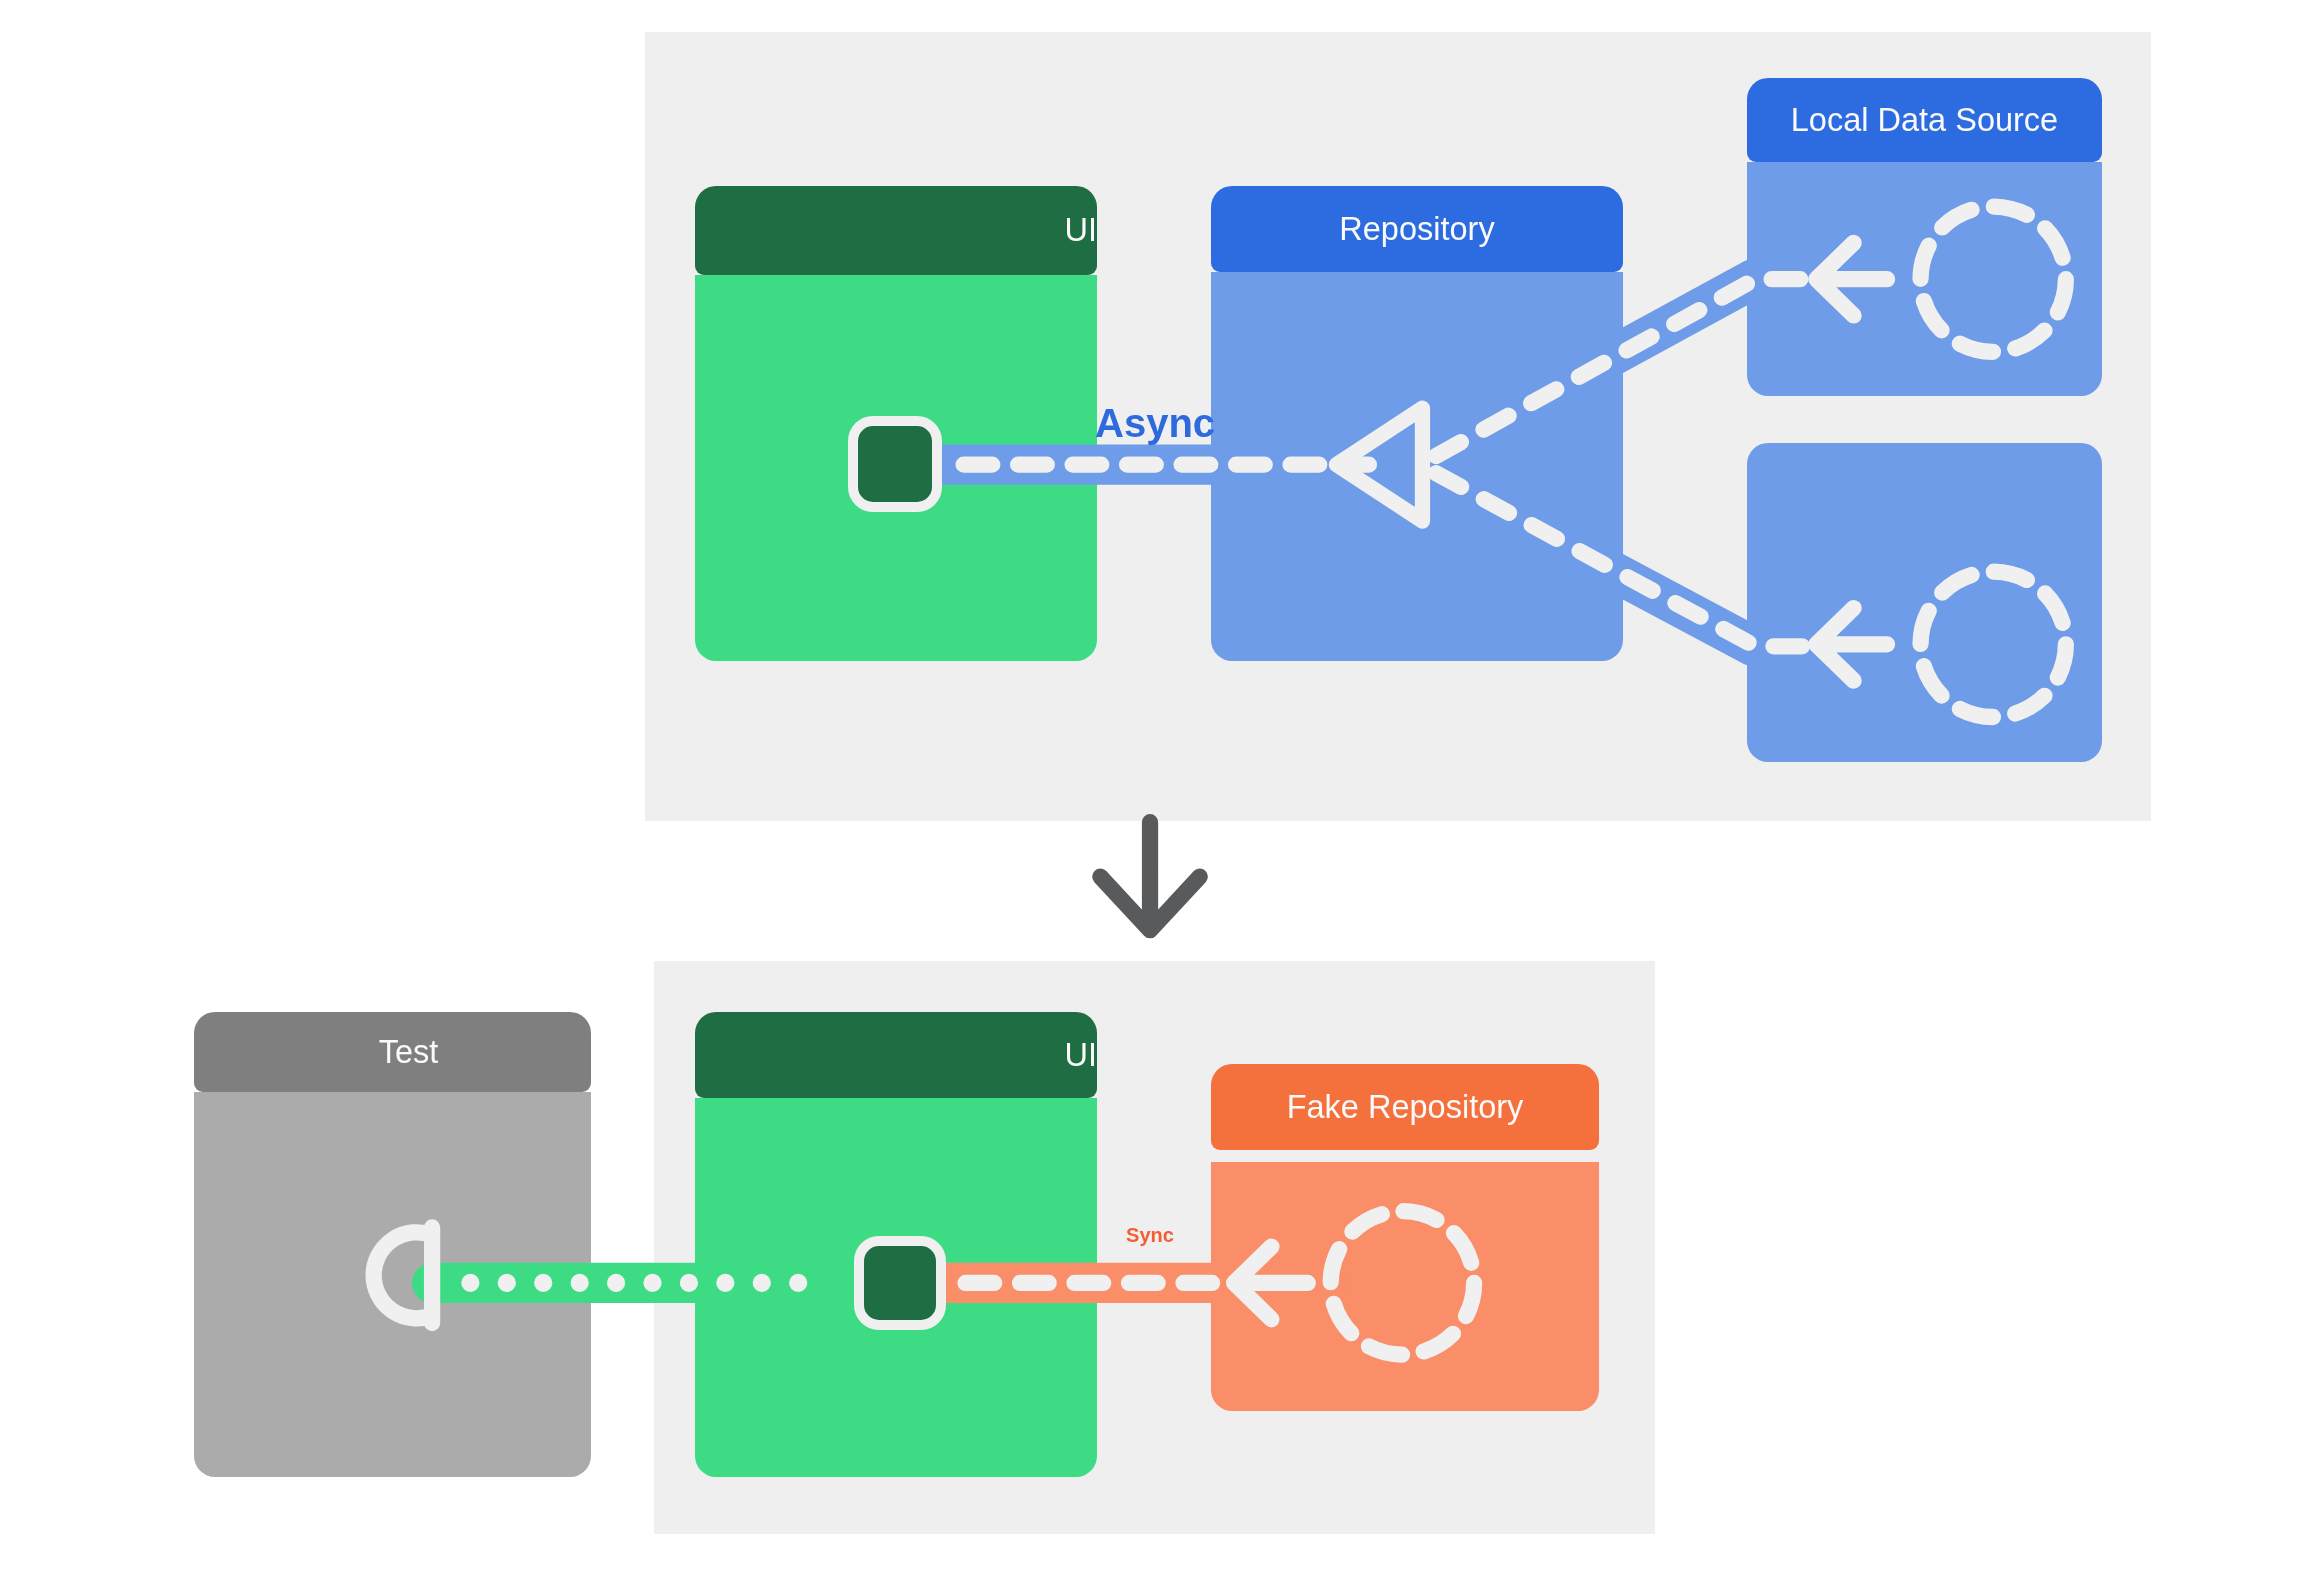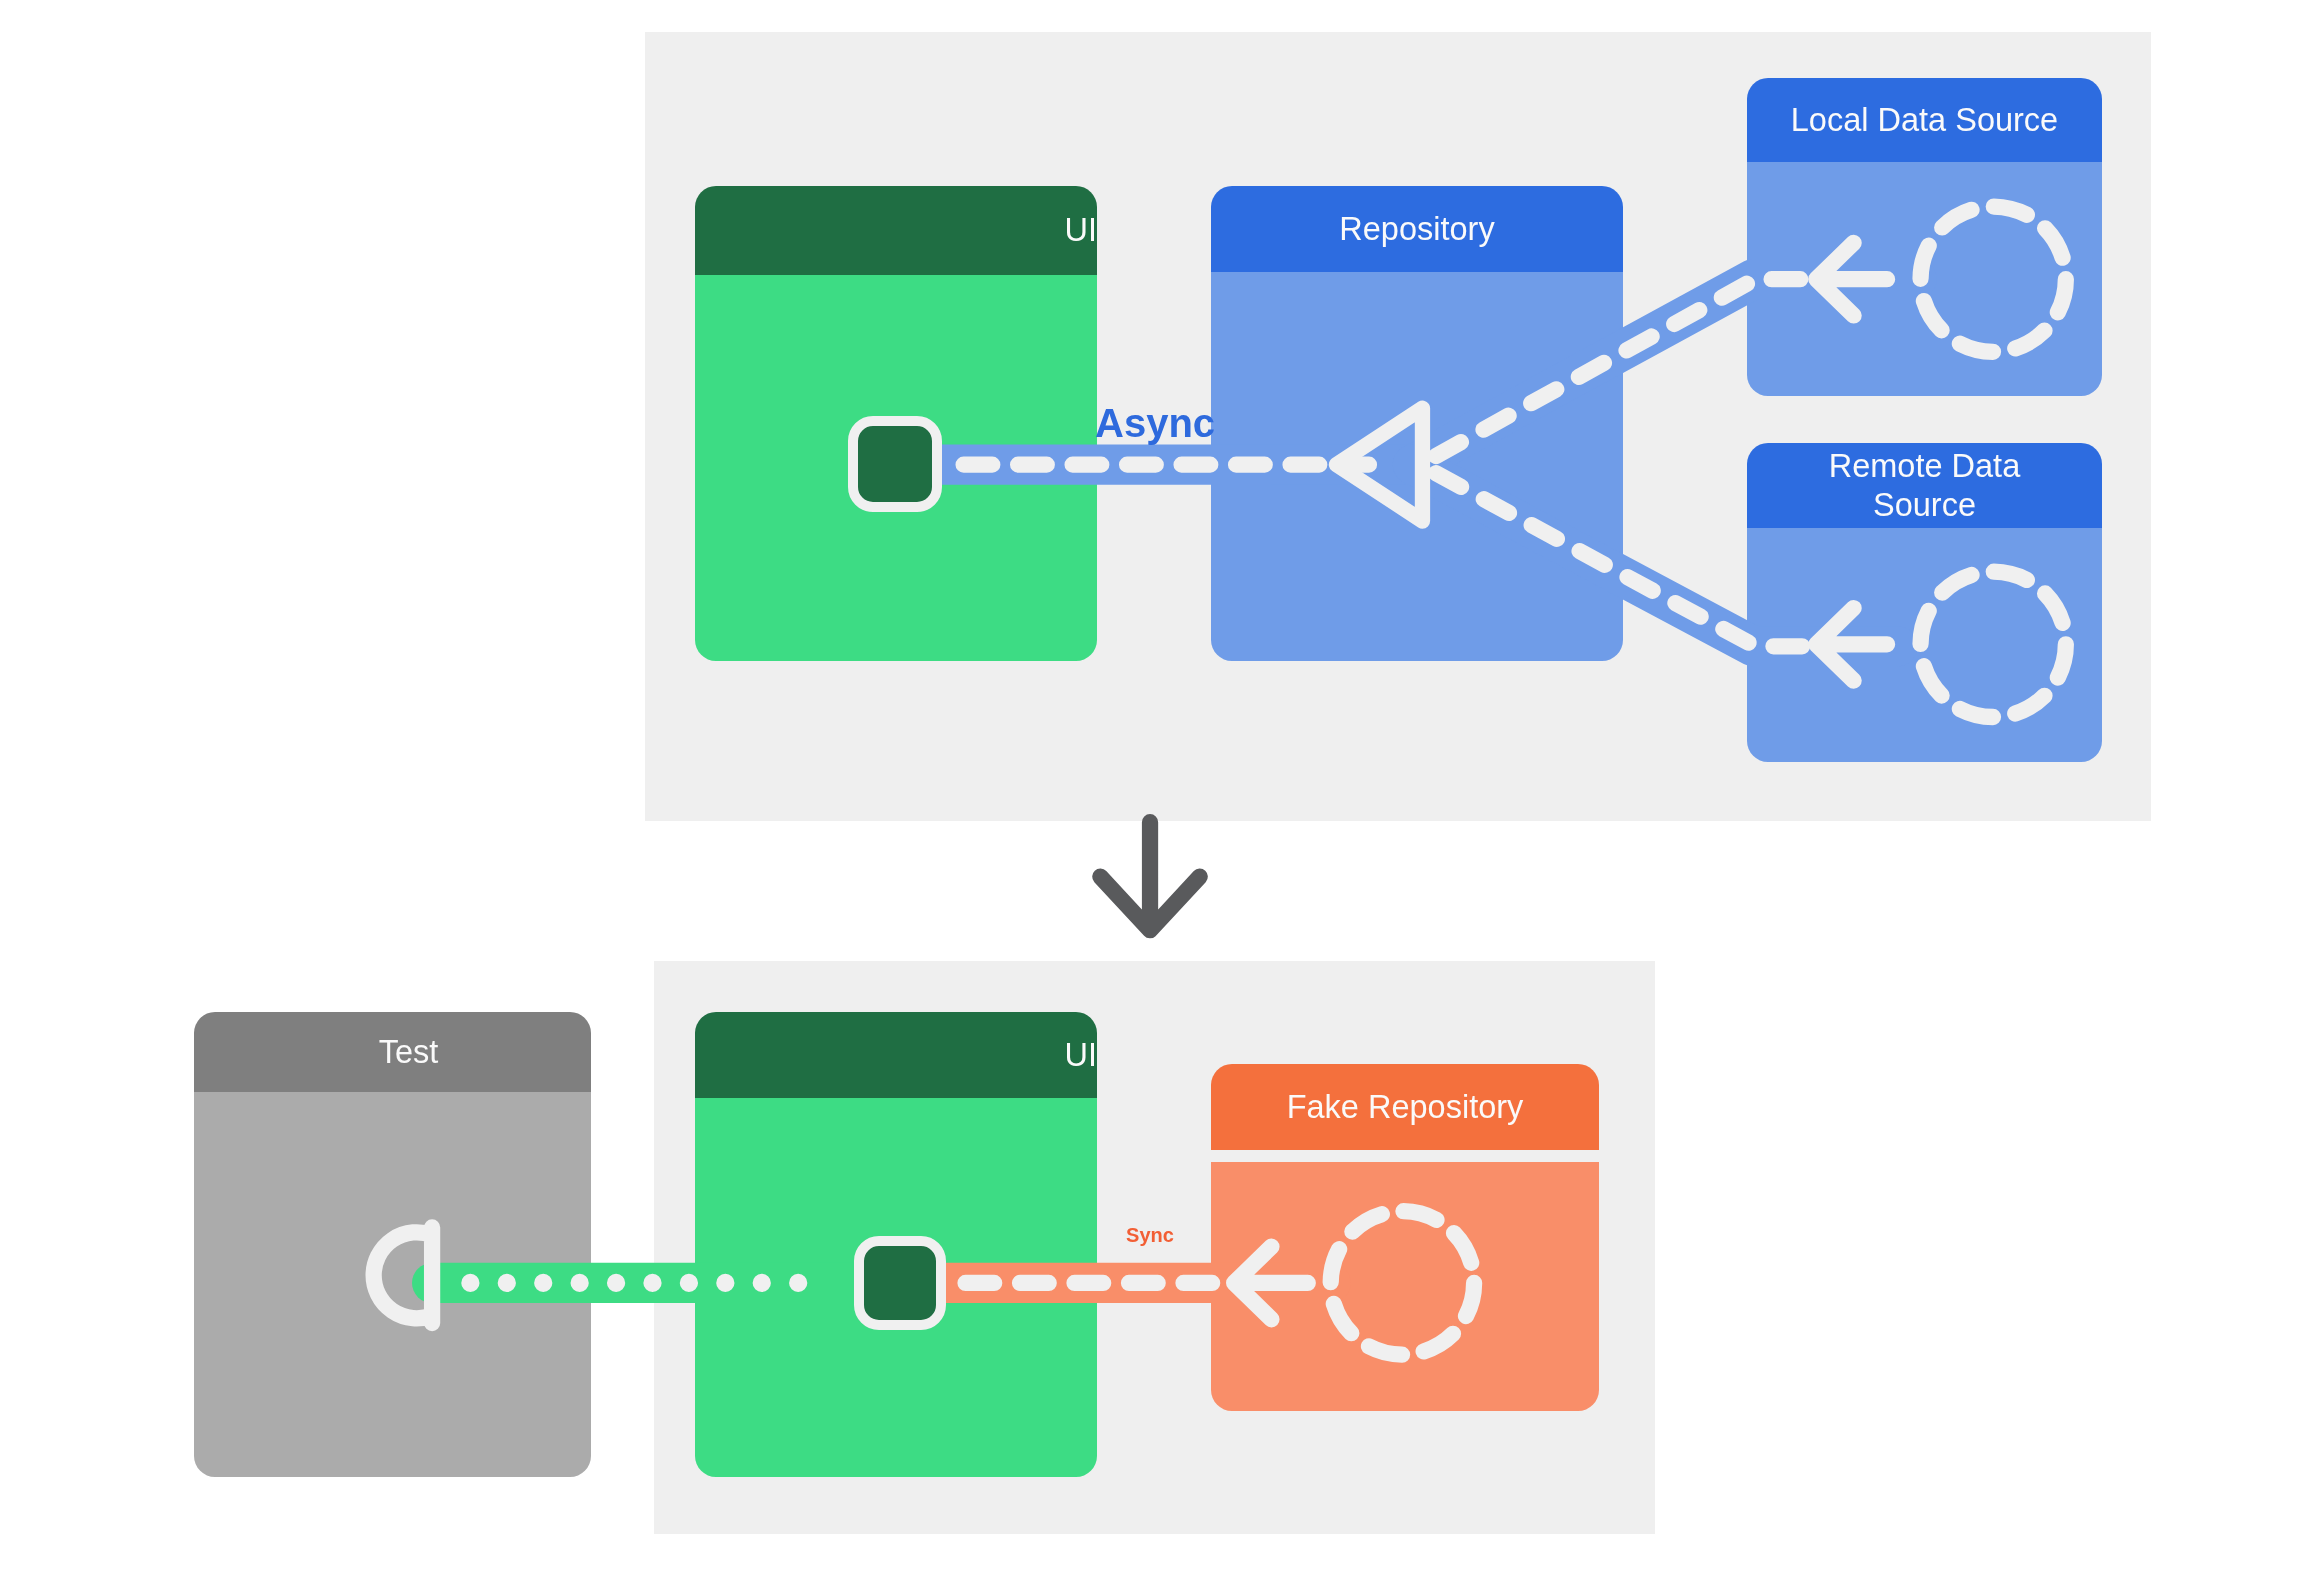--- a/index.html
+++ b/index.html
@@ -18,20 +18,21 @@
     display:flex;flex-direction:column;
   }
   .card-header{
     flex:0 0 auto;
     display:flex;align-items:center;justify-content:center;
     color:#fafafa;
     font-size:32.5px;
     line-height:1.18;
     text-align:center;
     white-space:pre-line;
+    border-radius:9px;
   }
   .card-body{flex:1 1 auto;}
   .hdr-green{background:var(--green-dark);justify-content:flex-end;}
   .body-green{background:var(--green);}
   .hdr-blue{background:var(--blue-dark);}
   .body-blue{background:var(--blue-light);}
   .hdr-gray{background:var(--gray-dark);padding-left:32px;}
   .body-gray{background:var(--gray-light);}
   .hdr-orange{background:var(--orange-dark);}
   .body-orange{background:var(--orange-light);}
@@ -76,24 +77,20 @@
   </div>
 
   <div class="card" style="left:1747px;top:78px;width:355px;height:318px;">
     <div class="card-header hdr-blue" style="height:84px;">
       <span>Local Data Source</span>
     </div>
     <div class="card-body body-blue"></div>
   </div>
 
   <div class="card" style="left:1747px;top:443px;width:355px;height:319px;">
-    <div class="card-header hdr-blue" style="height:85px;">
-      <span>Remote Data
-Source</span>
-    </div>
     <div class="card-body body-blue"></div>
   </div>
 
   <div class="card" style="left:194px;top:1012px;width:397px;height:465px;">
     <div class="card-header hdr-gray" style="height:80px;">
       <span>Test</span>
     </div>
     <div class="card-body body-gray"></div>
   </div>
 

